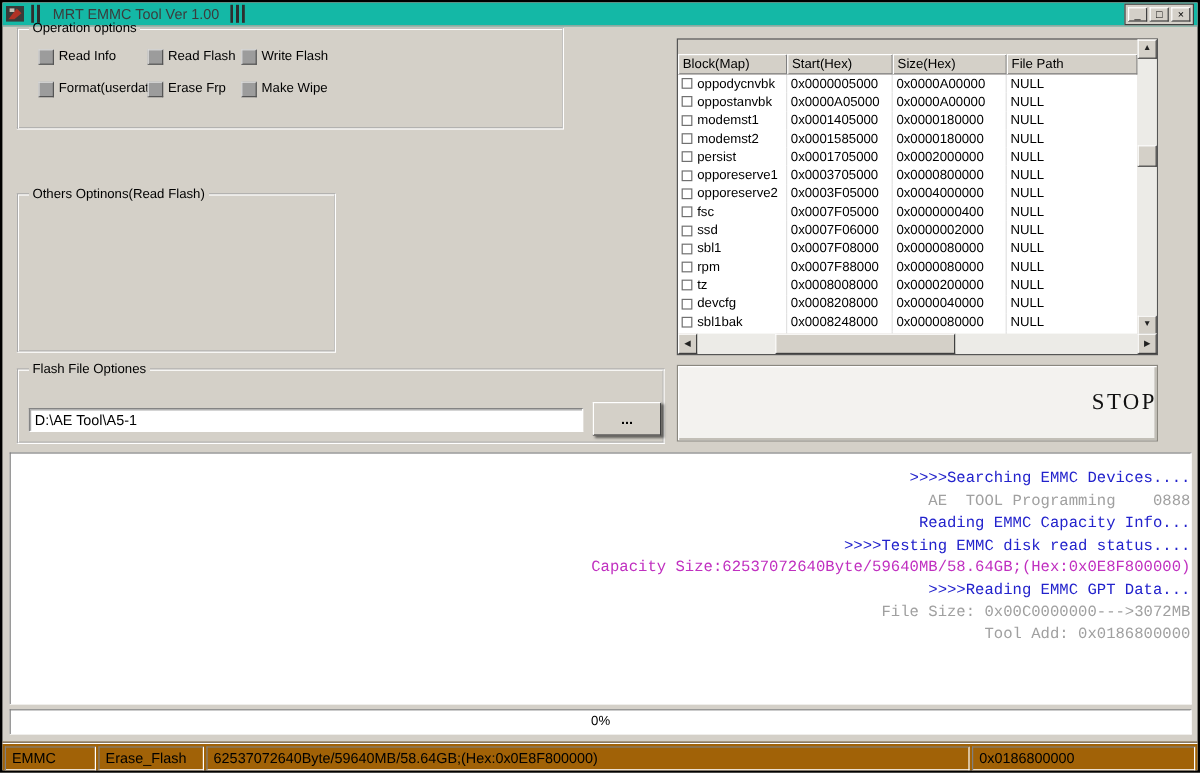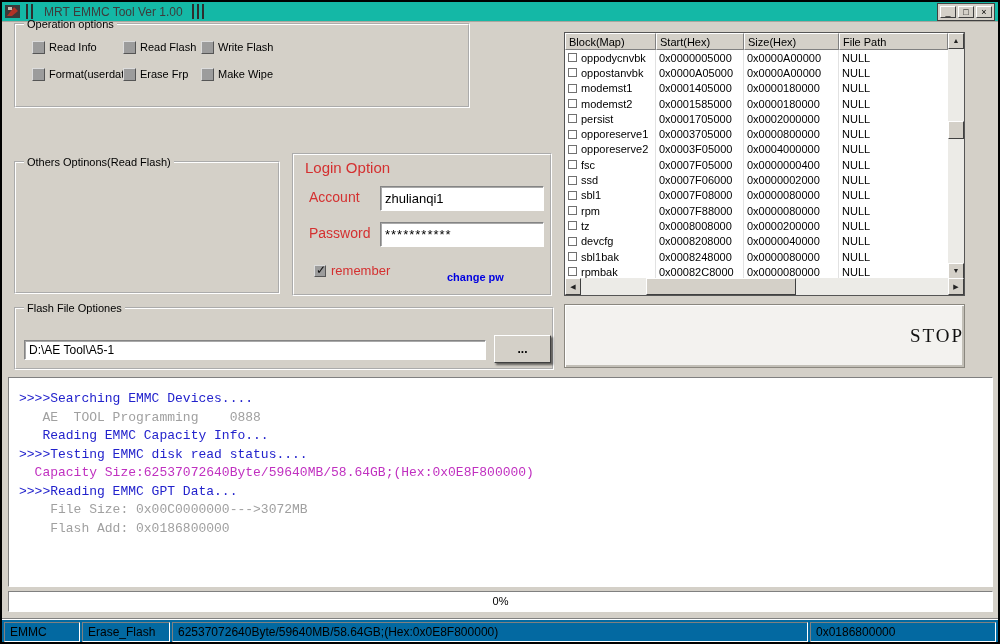--- a/index.html
+++ b/index.html
@@ -46,21 +46,21 @@
   .remember{ position:absolute; left:20px; top:108px; display:flex; align-items:center; gap:5px; }
   .remember-label{ font-size:13px; color:var(--red); }
   .changepw{ position:absolute; left:153px; top:116px; font-size:11px; font-weight:bold; color:var(--link); }
 
   
   .flash-input{ position:absolute; left:8px; top:26px; width:462px; height:20px; font-size:12px; }
   .browse-btn{ position:absolute; left:478px; top:21px; width:57px; height:28px; background:#d4d0c8; border:1px solid; border-color:#fff #404040 #404040 #fff; box-shadow:2px 2px 2px rgba(0,0,0,.55); font-size:12px; font-weight:bold; }
 
   
   .ptable{ position:absolute; left:562px; top:30px; width:401px; height:264px; background:#d4d0c8; border:1px solid #555; }
-  .thead{ display:flex; width:383px; }
+  .thead{ display:flex; width:383px;margin-top:12px; }
   .hc{ height:17px; background:#d4d0c8; border:1px solid; border-color:#fff #808080 #808080 #fff; font-size:11px; padding:2px 3px 0 3px; white-space:nowrap; overflow:hidden; }
   .hc1{ width:91px; } .hc2{ width:88px; } .hc3{ width:95px; } .hc4{ width:109px; }
   .tbody{ width:383px; height:229px; background:#fff; overflow:hidden; }
   .trow{ display:flex; height:15.3px; align-items:flex-end; font-size:11px; }
   .tc{ padding-left:3px; white-space:nowrap; overflow:hidden; border-right:1px solid #e2e2e2; height:100%; display:flex; align-items:center; }
   .tc1{ width:91px; gap:4px; } .tc2{ width:88px; } .tc3{ width:95px; } .tc4{ width:109px; border-right:none; }
   .rcb{ width:9px; height:9px; border:1px solid #707070; background:#fff; flex:none; display:inline-block; }
   .vscroll{ position:absolute; right:0; top:0; width:16px; height:246px; display:flex; flex-direction:column; background:#ecebe7; }
   .sbtn{ width:16px; height:16px; flex:none; background:#d4d0c8; border:1px solid; border-color:#fff #404040 #404040 #fff; font-size:7px; line-height:14px; text-align:center; color:#222; }
   .vtrack{ position:relative; flex:1; }
@@ -68,30 +68,30 @@
   .hscroll{ position:absolute; left:0; bottom:0; width:399px; height:17px; display:flex; background:#ecebe7; }
   .hscroll .sbtn{ height:17px; line-height:15px; }
   .htrack{ position:relative; flex:1; }
   .hthumb{ position:absolute; top:0; left:65px; width:150px; height:17px; background:#d4d0c8; border:1px solid; border-color:#fff #404040 #404040 #fff; }
 
   
   .stop-btn{ position:absolute; left:562px; top:302px; width:401px; height:64px; background:#f3f2ef; border:1px solid #8a877f; box-shadow:inset 1px 1px 0 #fff, inset -2px -2px 0 #c2bfb7; font-family:"Liberation Serif",serif; font-size:19px; letter-spacing:2px; color:#111; text-align:right; }
 
   
   .log{ position:absolute; left:6px; top:375px; width:985px; height:210px; background:#fff; border:1px solid; border-color:#808080 #fff #fff #808080; padding:12px 0 0 10px; overflow:hidden; }
-  .logline{ font-family:"Liberation Mono",monospace; font-size:13px; line-height:18.5px; white-space:pre; }
+  .logline{ font-family:"Liberation Mono",monospace; font-size:13px; line-height:18.5px; white-space:pre;text-align:right; }
   .logline.blue{ color:var(--logblue); }
   .logline.gray{ color:var(--loggray); }
   .logline.magenta{ color:var(--logmag); }
 
   
   .progress{ position:absolute; left:6px; top:589px; width:985px; height:21px; background:#fff; border:1px solid; border-color:#808080 #fff #fff #808080; text-align:center; line-height:19px; font-size:11px; }
 
   
-  .statusbar{ position:absolute; left:0; top:616px; width:996px; height:24px; background:#0369a1; border-top:1px solid #808080; box-shadow:inset 0 1px 0 #fff; display:flex; gap:2px; padding:3px 2px 0 2px; }
+  .statusbar{ position:absolute; left:0; top:616px; width:996px; height:24px; background:#a16207; border-top:1px solid #808080; box-shadow:inset 0 1px 0 #fff; display:flex; gap:2px; padding:3px 2px 0 2px; }
   .sseg{ border:1px solid; border-color:#808080 #fff #fff #808080; padding:1px 5px 0 5px; font-size:12px; line-height:16px; white-space:nowrap; overflow:hidden; height:20px; }
   .sseg1{ width:76px; } .sseg2{ width:88px; } .sseg3{ width:636px; } .sseg4{ flex:1; }
 </style>
 </head>
 <body>
 
 <div class="window">
 
   <div class="titlebar">
     <span class="app-icon">
@@ -138,32 +138,20 @@
           <span class="cbox"></span>
           <span class="cblab">Make Wipe</span>
         </span>
       </div>
   </fieldset>
 
   <fieldset class="group others-group">
     <legend>Others Optinons(Read Flash)</legend>
   </fieldset>
 
-  <div class="login-panel">
-    <div class="login-title">Login Option</div>
-    <div class="lbl acct-label">Account</div>
-    <input class="text-input acct-input" value="zhulianqi1" style="">
-    <div class="lbl pw-label">Password</div>
-    <input class="text-input pwd-input" value="***********" style="">
-    <div class="remember">
-      <span class="cbox small checked"></span>
-      <span class="remember-label">remember</span>
-    </div>
-    <div class="changepw">change pw</div>
-  </div>
 
   <fieldset class="group flash-group">
     <legend>Flash File Optiones</legend>
     <input class="text-input flash-input" value="D:\AE Tool\A5-1" style="">
     <button class="browse-btn">...</button>
   </fieldset>
 
   <div class="ptable">
     <div class="thead">
       <div class="hc hc1">Block(Map)</div>
@@ -327,21 +315,21 @@
   <button class="stop-btn">STOP</button>
 
   <div class="log">
       <div class="logline blue">&gt;&gt;&gt;&gt;Searching EMMC Devices....</div>
       <div class="logline gray">   AE  TOOL Programming    0888</div>
       <div class="logline blue">   Reading EMMC Capacity Info...</div>
       <div class="logline blue">&gt;&gt;&gt;&gt;Testing EMMC disk read status....</div>
       <div class="logline magenta">  Capacity Size:62537072640Byte/59640MB/58.64GB;(Hex:0x0E8F800000)</div>
       <div class="logline blue">&gt;&gt;&gt;&gt;Reading EMMC GPT Data...</div>
       <div class="logline gray">    File Size: 0x00C0000000---&gt;3072MB</div>
-      <div class="logline gray">    Flash Add: 0x0186800000</div>
+      <div class="logline gray">    Tool Add: 0x0186800000</div>
     </div>
 
   <div class="progress">
     <span>0%</span>
   </div>
 
   <div class="statusbar">
     <div class="sseg sseg1">EMMC</div>
     <div class="sseg sseg2">Erase_Flash</div>
     <div class="sseg sseg3">62537072640Byte/59640MB/58.64GB;(Hex:0x0E8F800000)</div>

